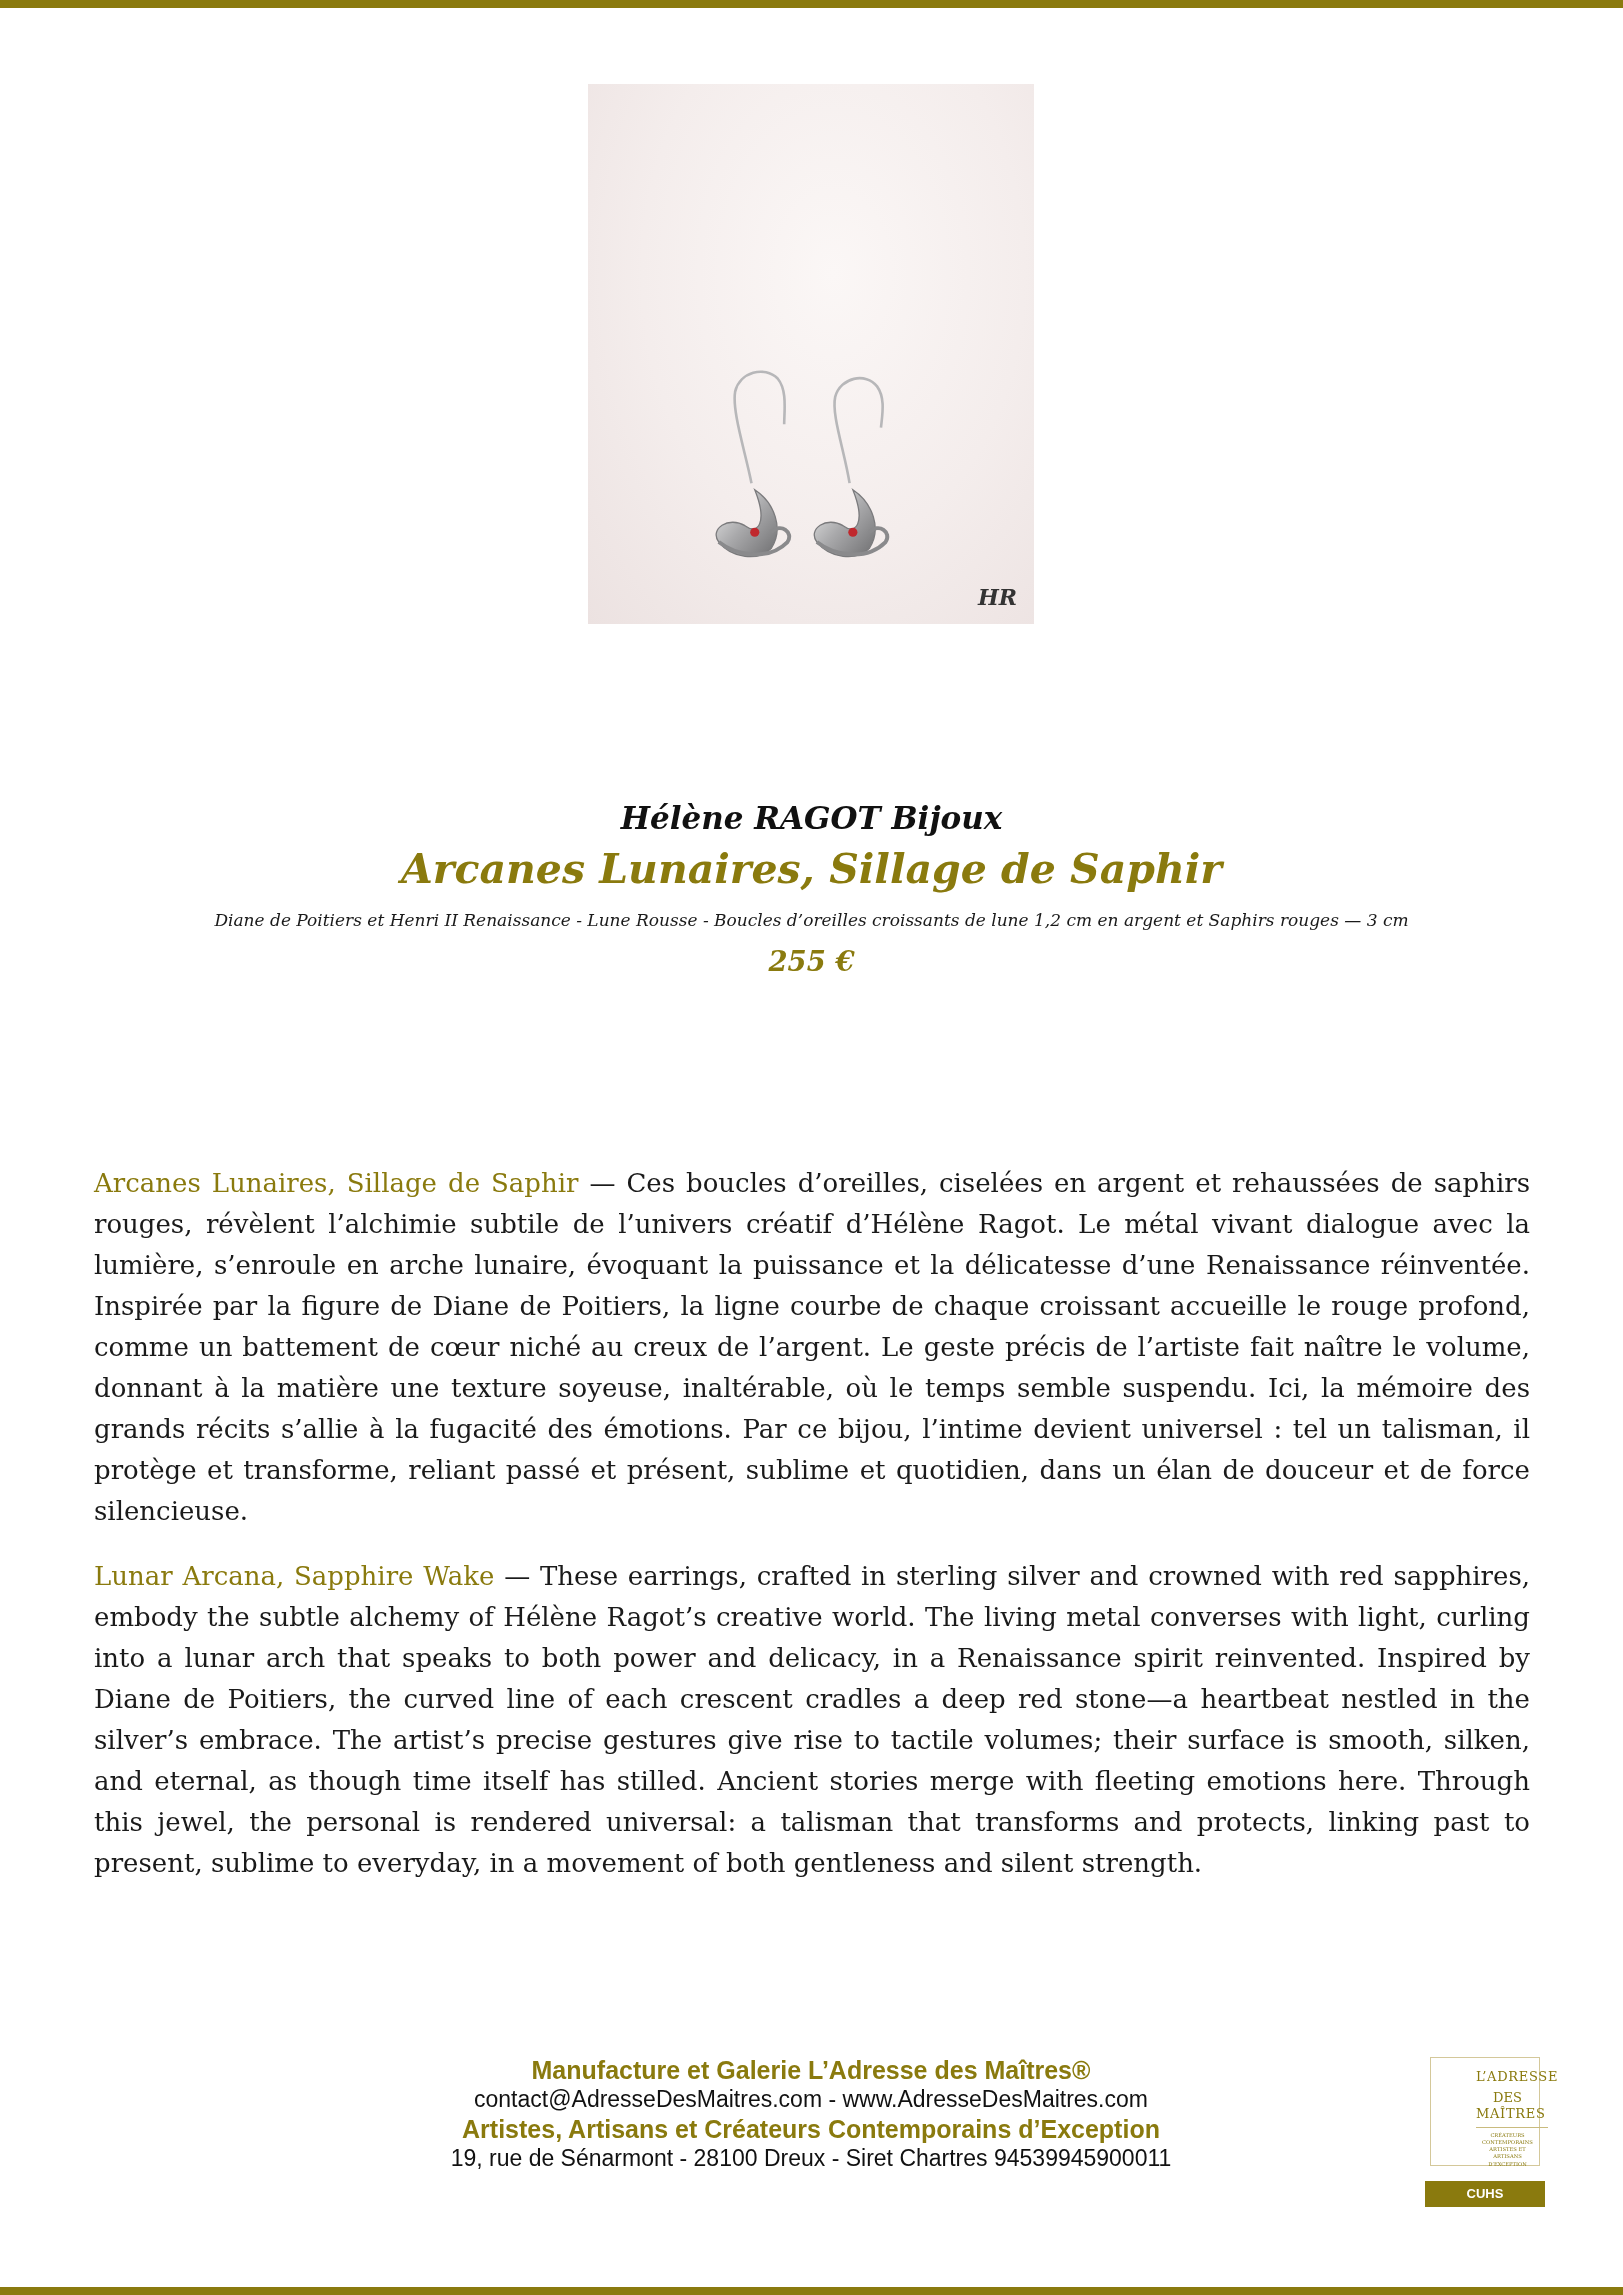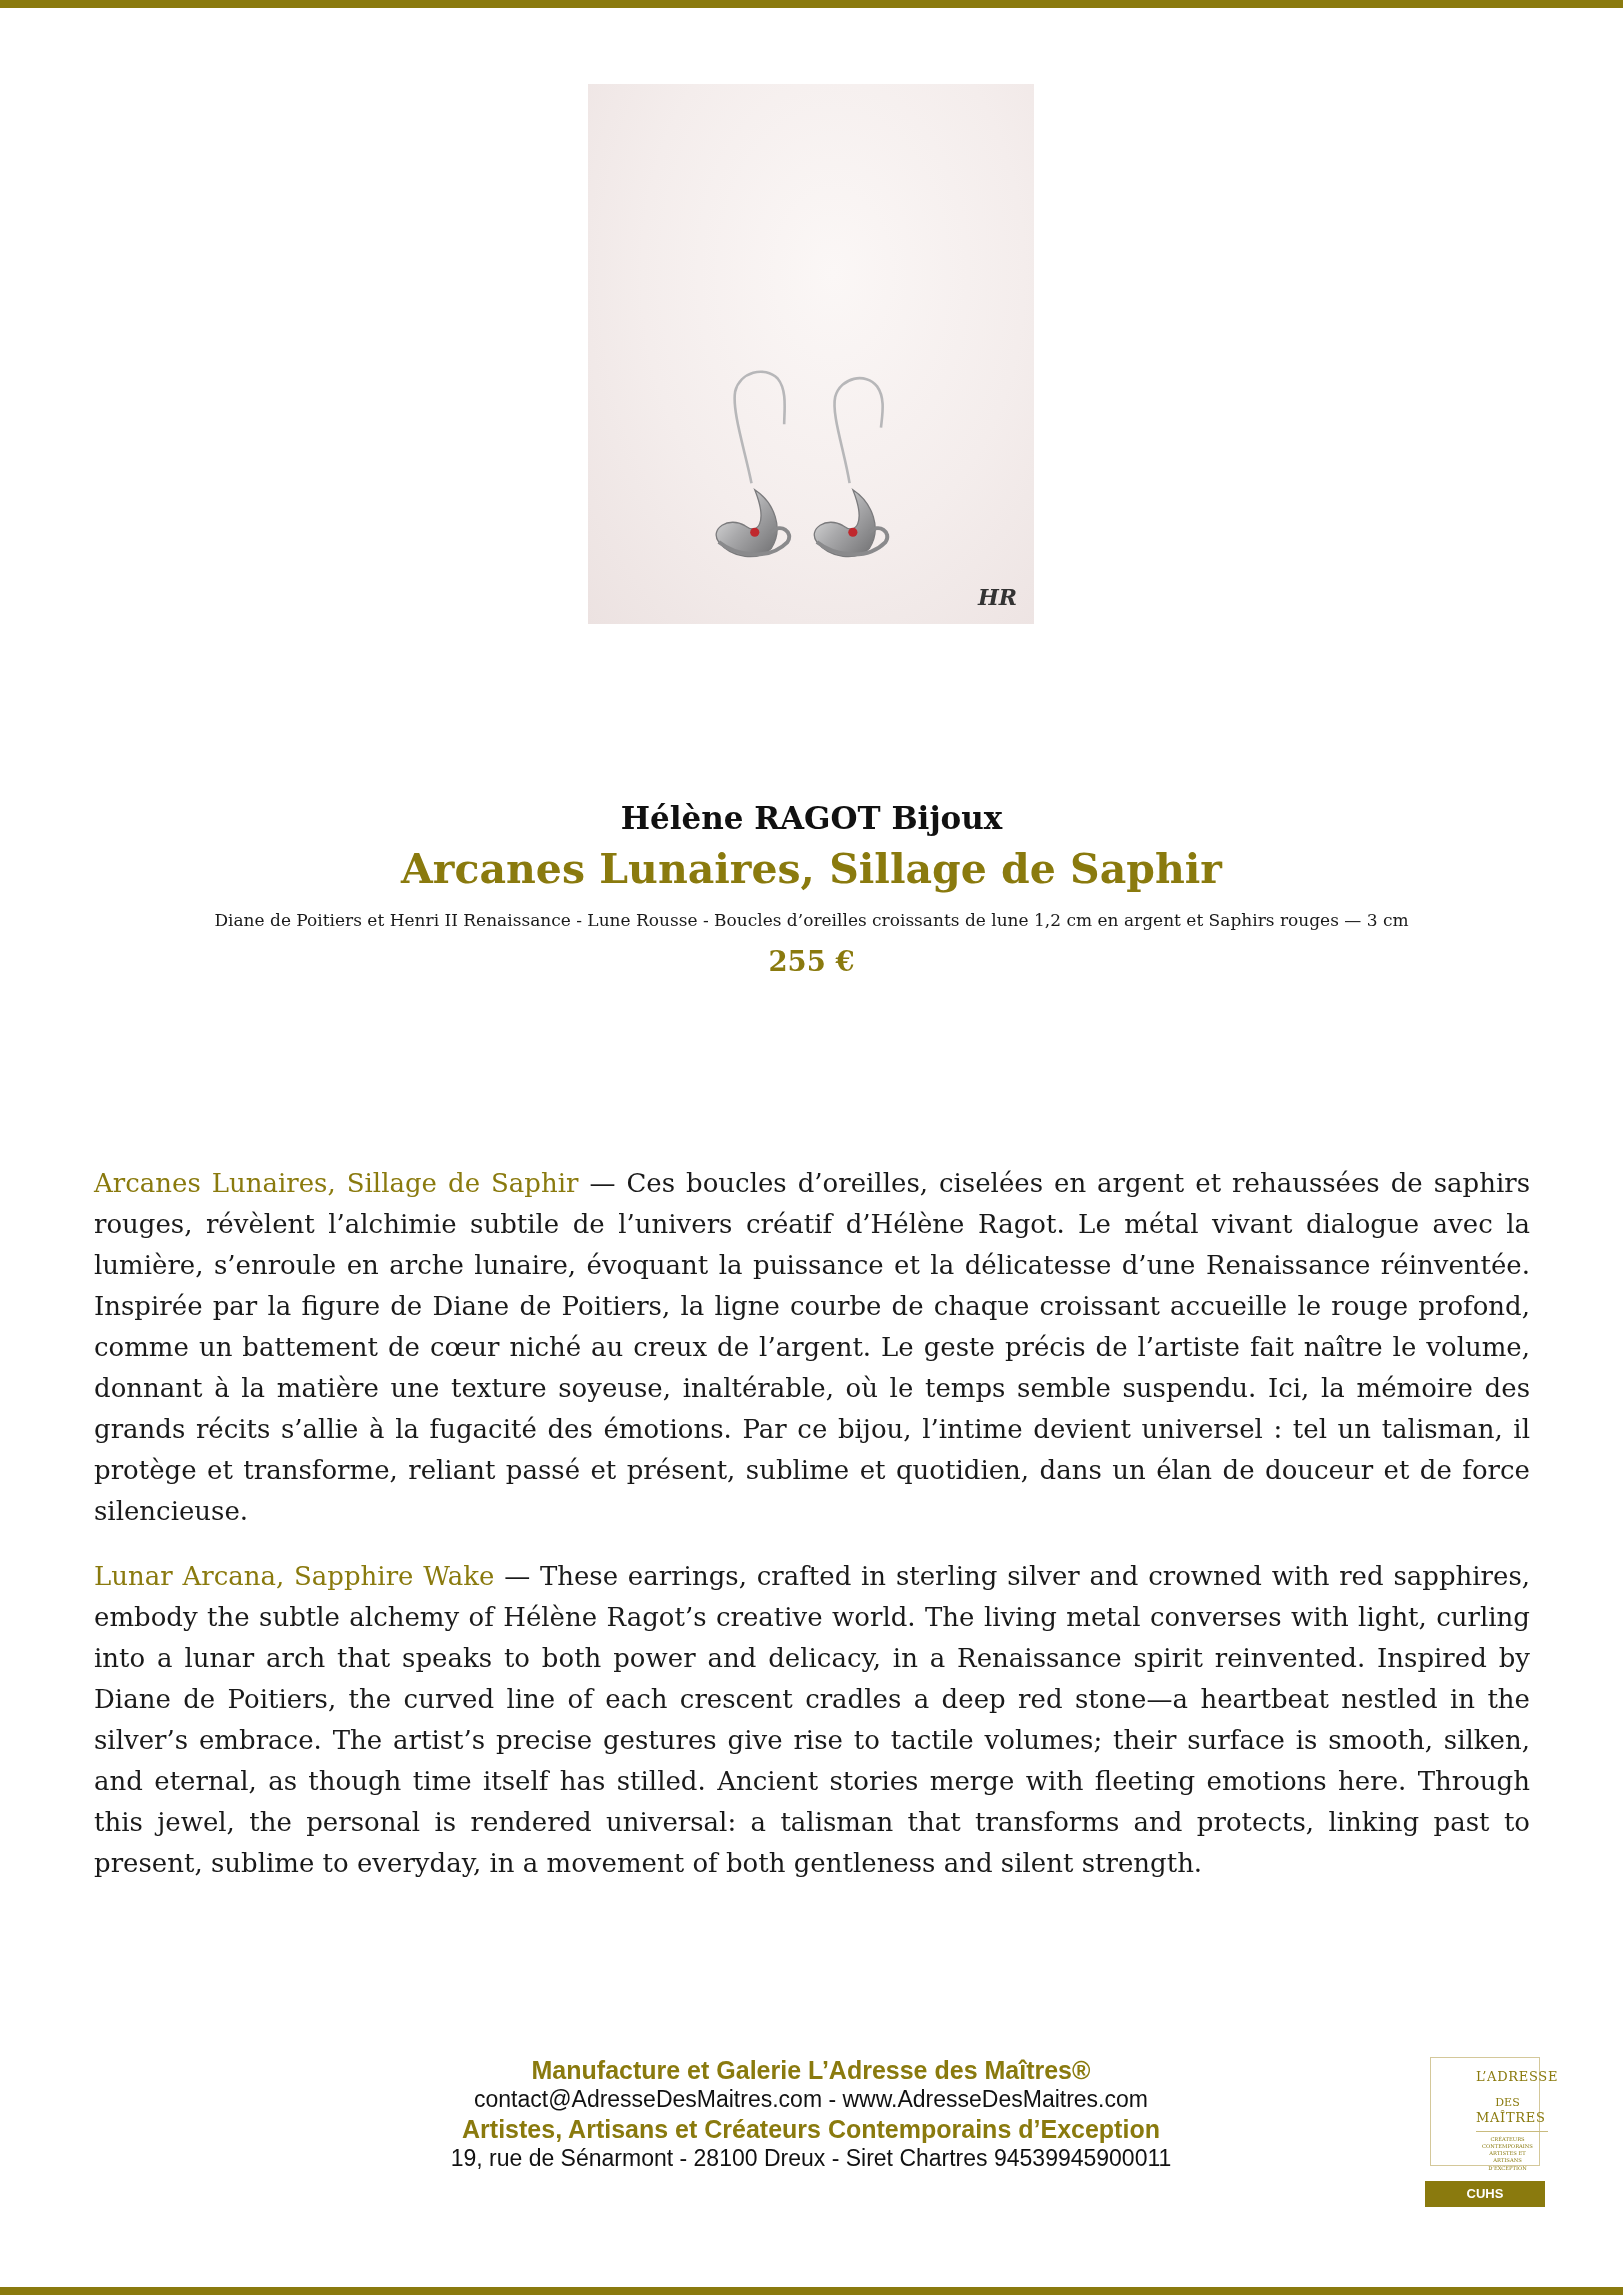--- a/index.html
+++ b/index.html
@@ -15,42 +15,42 @@
     position:absolute; left:588px; top:84px; width:446px; height:540px;
     background: radial-gradient(ellipse at 55% 35%, #fbf7f6 0%, #f4edec 55%, #ece2e1 100%);
     overflow:hidden;
   }
   .photo svg { position:absolute; left:0; top:0; }
   .watermark {
     position:absolute; right:17px; bottom:14.4px; font-family:"DejaVu Serif", serif;
     font-weight:bold; font-style:italic; font-size:22px; color:#333;
   }
 
-  .title-block { position:absolute; left:65px; width:1493px; top:795px; text-align:center; }
+  .title-block { position:absolute; left:65px; width:1493px; top:795px; text-align:center;font-style:italic; }
   .artist { font-weight:bold; font-size:31px; color:#111; margin:0; line-height:46px; }
   .work-title { font-weight:bold; font-size:41px; color:#8a7a0e; margin:0; line-height:56px; }
   .subtitle { font-size:17px; color:#1a1a1a; line-height:41px; margin:2.6px 0 0 0; padding:0 26px; }
   .price { font-weight:bold; font-size:27.5px; color:#8a7a0e; line-height:41px; margin:0; }
 
   .body-text { position:absolute; left:94px; width:1436px; top:1163px; }
   .para { font-size:26px; line-height:41px; text-align:justify; margin:0 0 23.6px 0; color:#1a1a1a; }
   .lead { color:#8a7a0e; }
 
   .footer { position:absolute; left:366px; width:890px; top:2055px; text-align:center;
     font-family:"Liberation Sans", "DejaVu Sans", sans-serif; }
   .footer .f-strong { color:#8a7a0e; font-weight:bold; font-size:25px; line-height:30px; }
   .footer .f-line { color:#111; font-size:23px; line-height:29px; }
 
   .logo {
     position:absolute; left:1430px; top:2057px; width:110px; height:109px;
     border:1.3px solid #d4c89a; box-sizing:border-box; text-align:center;
     font-family:"DejaVu Serif", serif; color:#8a7a0e;padding-left:45px;
   }
   .logo .l1 { font-size:13px; margin-top:10.5px; letter-spacing:0.7px; }
-  .logo .l2 { font-size:11px; margin-top:12px; }
+  .logo .l2 { font-size:13px; margin-top:6px; }
   .logo .l3 { font-size:13px; margin-top:1.3px; letter-spacing:0.7px;text-align:right; }
   .logo .rule { width:72px; height:0.7px; background:#c9bb7e; margin:6.5px auto 3.9px; }
   .logo .small { font-size:5.2px; line-height:7.2px; }
 
   .badge {
     position:absolute; left:1425px; top:2181px; width:120px; height:26px;
     background:#8a7a0e; color:#fff; font-family:"Liberation Sans", "DejaVu Sans", sans-serif;
     font-weight:bold; font-size:13px; text-align:center; line-height:26px;
   }
 </style>

